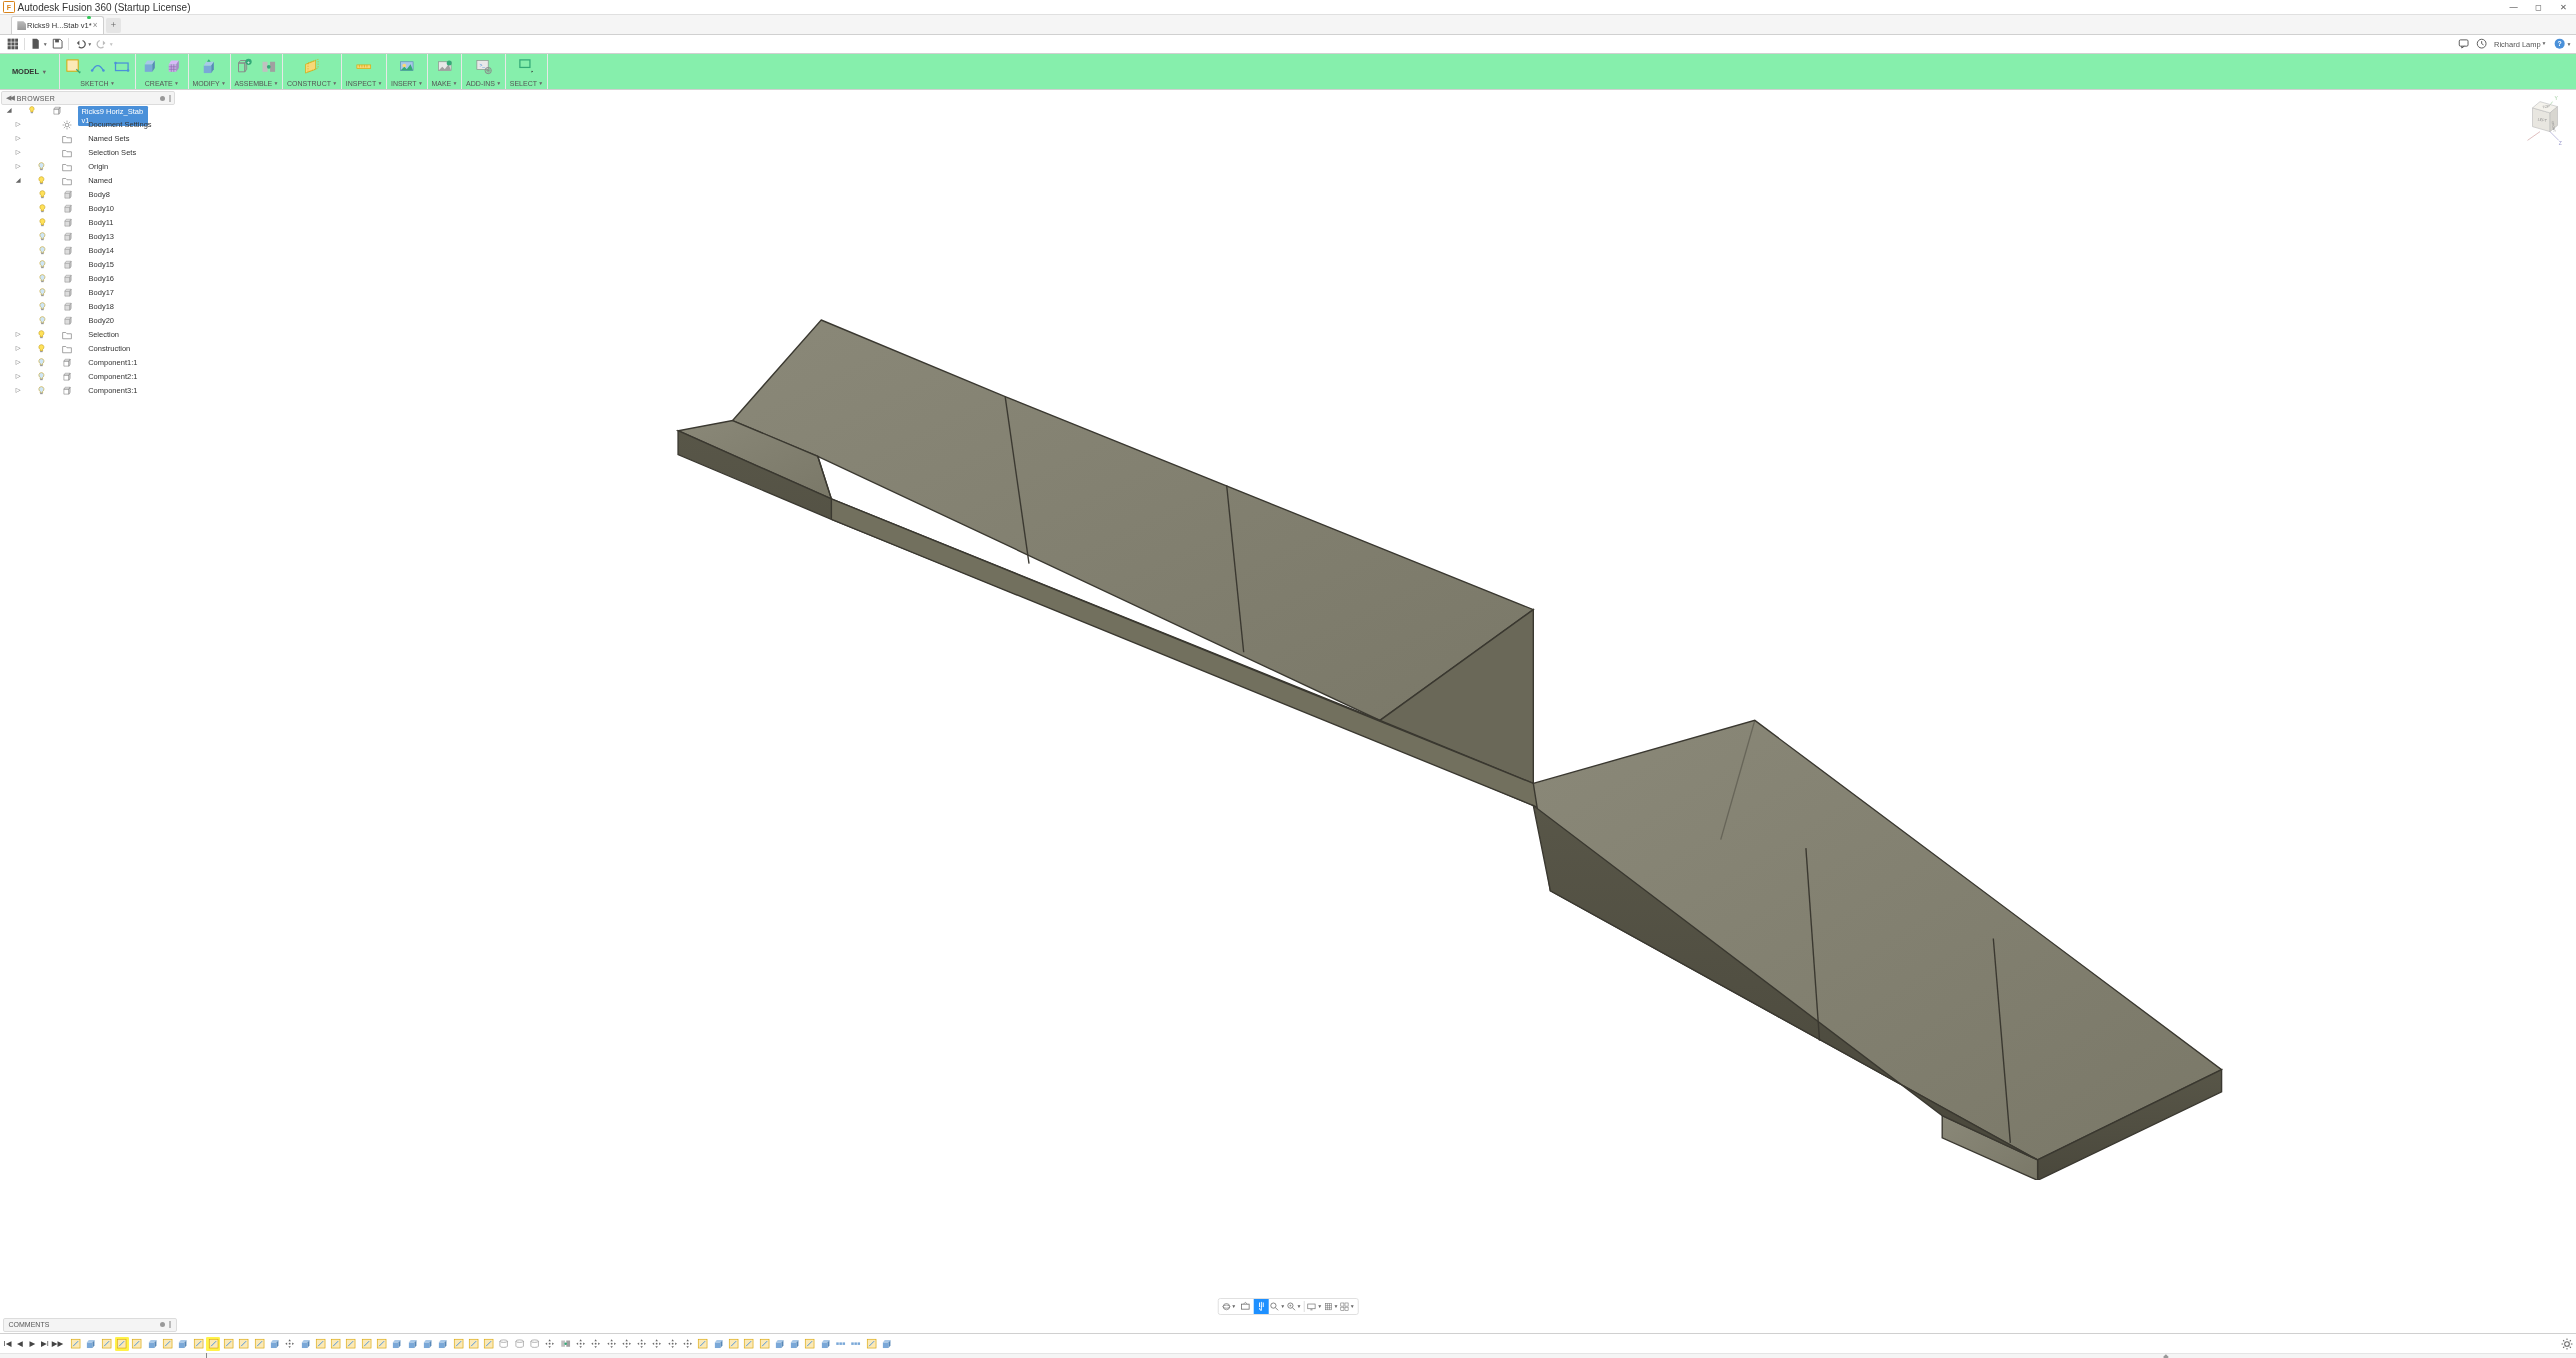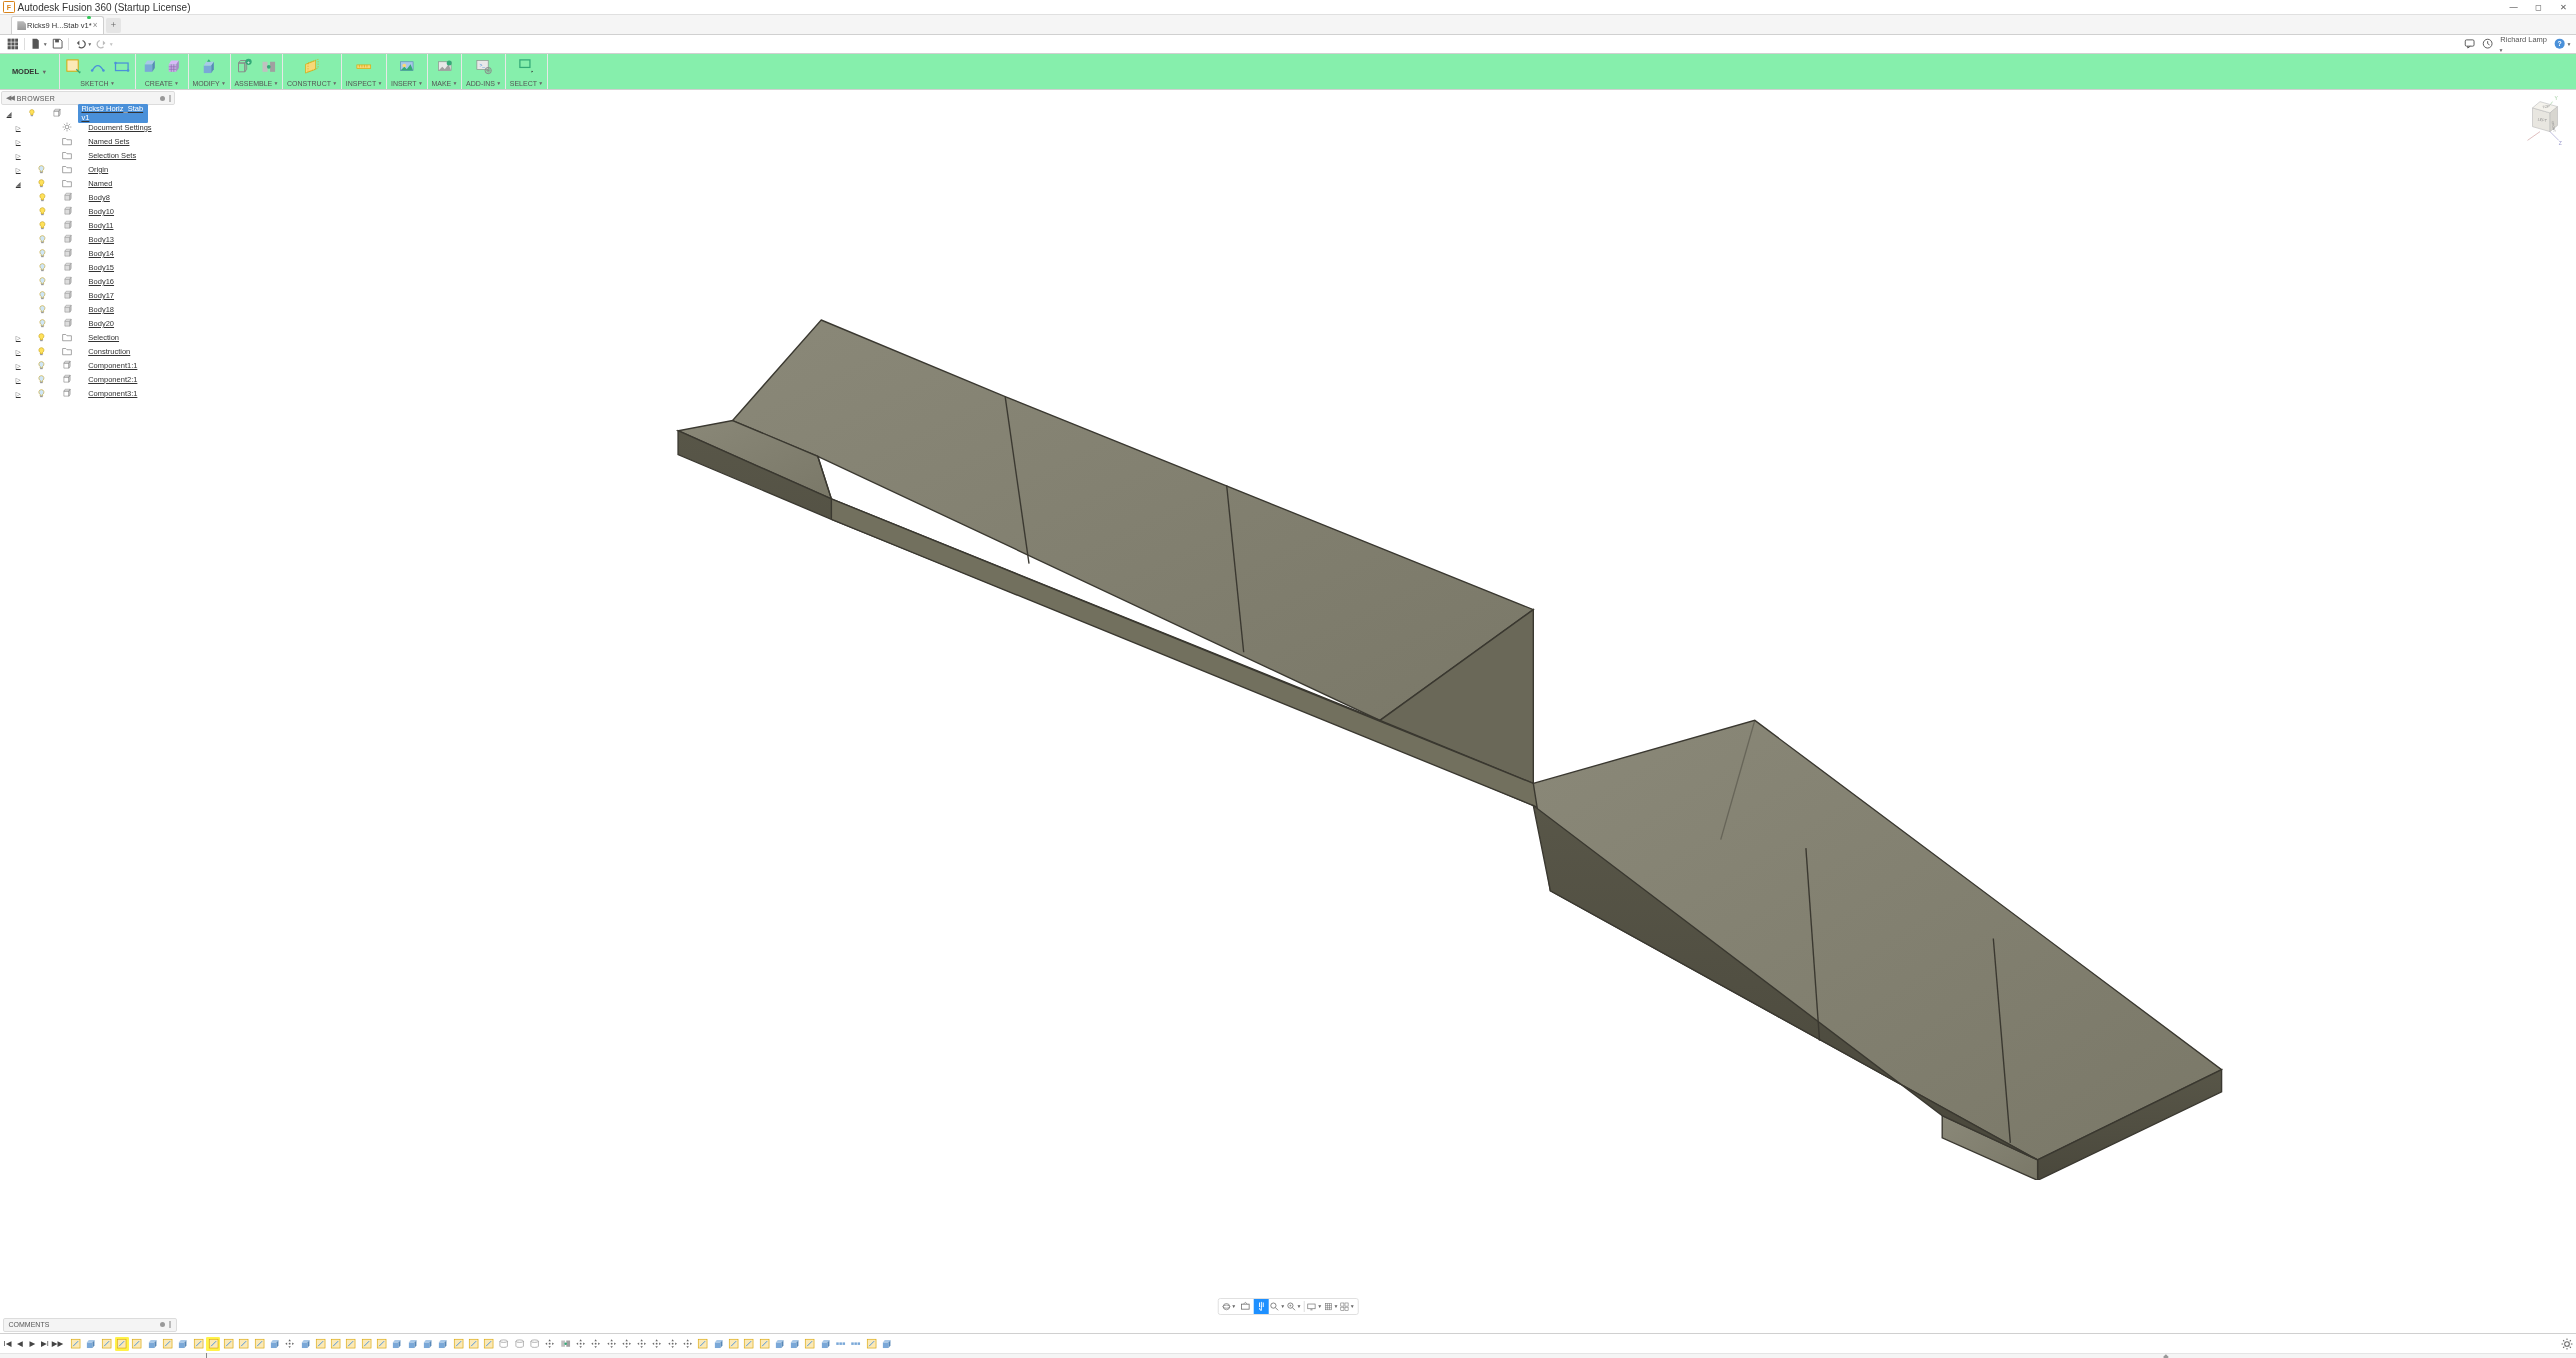--- a/index.html
+++ b/index.html
@@ -20,21 +20,21 @@
   .tab .doc-icon { width:8.8px;height:8.8px;background:linear-gradient(#bbb,#999); clip-path: polygon(0 0,70% 0,100% 30%,100% 100%,0 100%); }
   .tab .close { font-size:8.2px; color:#888; }
   .newtab { width:15px;height:15px; margin-left:2.5px; background:#e5e5e5; border-radius:1.9px; display:flex; align-items:center; justify-content:center; color:#666; font-size:8.8px; margin-bottom:1.3px;}
 
   
   .qat { height: 19px; display:flex; align-items:center; gap:0; padding:0 3.8px; border-bottom:0.6px solid #d0d0d0; background:#fff;}
   .qat .item { width:17.6px; height:16.4px; display:flex; align-items:center; justify-content:center; color:#555; position:relative;}
   .qat .item svg { width:11.3px; height:11.3px; }
   .qat .drop { font-size:5px; color:#666; margin-left:-2.5px; width:6.3px; text-align:center;}
   .qat .spacer { flex:1; }
-  .qat .user { font-size:7.5px; color:#555; display:flex; align-items:flex-start; gap:2.5px; padding:0 3.8px;flex-direction:column;}
+  .qat .user { font-size:7.5px; color:#555; display:flex; align-items:flex-start; gap:2.5px; padding:0 3.8px;}
   .qat .sep { width:0.6px; height:11.3px; background:#ddd; margin:0 2.5px; }
 
   
   .ribbon { height: 36px; display:flex; align-items:stretch; background:#86efac; border-bottom:0.6px solid #d0d0d0; }
   .workspace { width:60px; display:flex; align-items:center; justify-content:center; gap:2.5px; font-size:7.5px; color:#333; border-right:0.6px solid #e4e4e4;}
   .ribbon-group { display:flex; flex-direction:column; align-items:center; justify-content:flex-start; padding:1.3px 3.8px 0 3.8px; border-right:0.6px solid #e8e8e8; }
   .ribbon-icons { display:flex; gap:3.8px; align-items:center; height:22.6px;}
   .ribbon-icons .ricon { width:20px; height:20px; display:flex; align-items:center; justify-content:center; }
   .ribbon-icons .ricon svg { width:17.6px; height:17.6px; }
   .ribbon-label { font-size:7px; color:#555; display:flex; align-items:center; gap:1.3px; height:11.3px;}
@@ -42,21 +42,21 @@
 
   
   .main { flex:1; position:relative; background:#fff; overflow:hidden;}
   .browser-head { position:absolute; top:1.3px; left:1.3px; width:174px; height:14px; background:#f4f4f4; border:0.6px solid #dcdcdc; border-radius:1.9px; display:flex; align-items:center; padding:0 3.8px; font-size:7px; color:#555; gap:3.8px;}
   .browser-head .lbl { flex:1; letter-spacing:0.3px;}
   .browser-head .dot2 { width:5px;height:5px;border-radius:50%;background:#999;}
   .browser-head .bar { width:1.3px; height:7.5px; background:#bbb;}
   .browser-head .arrows { font-size:7px; color:#777; letter-spacing:-1.9px;}
 
   .browser { position:absolute; top:16.4px; left:3.8px; width:170px; font-size:7.5px; color:#333; user-select:none;}
-  .tree-row { display:flex; align-items:center; height:14px; gap:16px; padding-left:2.5px;text-decoration:underline;}
+  .tree-row { display:flex; align-items:flex-start; height:14px; gap:16px; padding-left:2.5px;}
   .tree-row.sel .name { background:#4a90d9; color:#fff; padding:0.6px 3.8px; border-radius:1.3px;}
   .tree-row .tw { width:6.3px; font-size:6.3px; color:#666; text-align:center;}
   .tree-row .bulb { width:8.8px; height:8.8px; }
   .tree-row .ficon { width:10px; height:10px; display:flex;align-items:center;justify-content:center;}
   .tree-row .ficon svg { width:10px;height:10px;}
   .tree-row .name { font-size:7.5px; }
   .indent1 { padding-left: 11.3px; }
   .indent3 { padding-left: 34px; }
 
   .bulb.on svg path.glass { fill:#ffe15a; }

